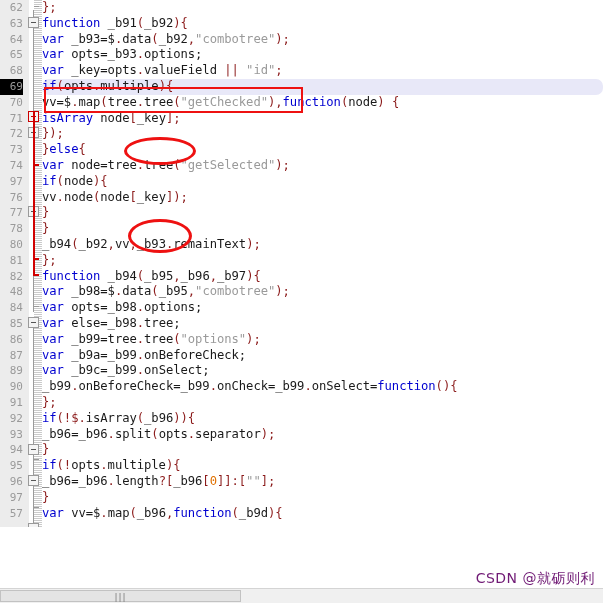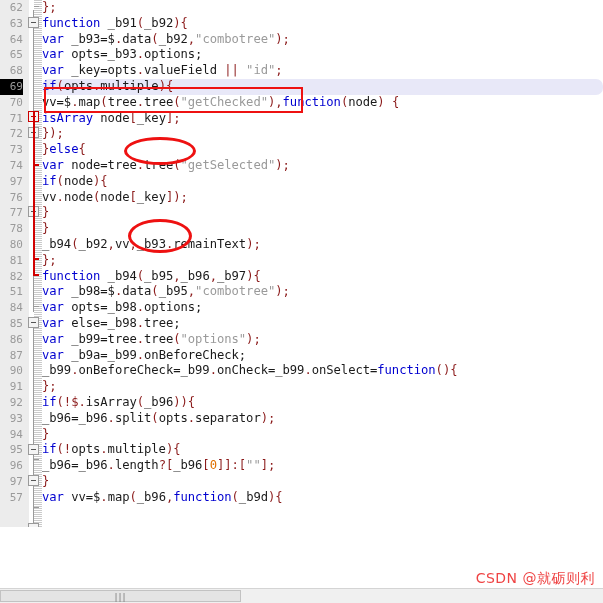--- a/index.html
+++ b/index.html
@@ -166,21 +166,21 @@
     font-family: "DejaVu Sans", sans-serif;
   }
 
   
   .watermark {
     position: absolute;
     right: 8px;
     bottom: 15px;
     font-family: "DejaVu Sans", "Liberation Sans", sans-serif;
     font-size: 14px;
-    color: #ef4444;
+    color: #701a75;
     letter-spacing: .5px;
     white-space: nowrap;
     pointer-events: none;
   }
 </style>
 </head>
 <body>
 
 <div id="app">
 
@@ -256,38 +256,42 @@
         </div>
         <div class="row">
           <span class="lnum">81</span>
           <span class="codecell"><span class="pun">};</span></span>
         </div>
         <div class="row">
           <span class="lnum">82</span>
           <span class="codecell"><span class="kw">function</span><span class="plain"> _b94</span><span class="pun">(</span><span class="plain">_b95</span><span class="pun">,</span><span class="plain">_b96</span><span class="pun">,</span><span class="plain">_b97</span><span class="pun">){</span></span>
         </div>
         <div class="row">
-          <span class="lnum">51</span>
+          <span class="lnum">48</span>
           <span class="codecell"><span class="plain"> </span><span class="kw">var</span><span class="plain"> _b98=$</span><span class="pun">.</span><span class="plain">data</span><span class="pun">(</span><span class="plain">_b95</span><span class="pun">,</span><span class="str">"combotree"</span><span class="pun">);</span></span>
         </div>
         <div class="row">
           <span class="lnum">84</span>
           <span class="codecell"><span class="plain"> </span><span class="kw">var</span><span class="plain"> opts=_b98</span><span class="pun">.</span><span class="plain">options;</span></span>
         </div>
         <div class="row">
           <span class="lnum">85</span>
           <span class="codecell"><span class="plain"> </span><span class="kw">var</span><span class="plain"> else=_b98</span><span class="pun">.</span><span class="plain">tree;</span></span>
         </div>
         <div class="row">
           <span class="lnum">86</span>
           <span class="codecell"><span class="plain"> </span><span class="kw">var</span><span class="plain"> _b99=tree</span><span class="pun">.</span><span class="plain">tree</span><span class="pun">(</span><span class="str">"options"</span><span class="pun">);</span></span>
         </div>
         <div class="row">
           <span class="lnum">87</span>
           <span class="codecell"><span class="plain"> </span><span class="kw">var</span><span class="plain"> _b9a=_b99</span><span class="pun">.</span><span class="plain">onBeforeCheck;</span></span>
+        </div>
+        <div class="row">
+          <span class="lnum">89</span>
+          <span class="codecell"><span class="plain"> </span><span class="kw">var</span><span class="plain"> _b9c=_b99</span><span class="pun">.</span><span class="plain">onSelect;</span></span>
         </div>
         <div class="row">
           <span class="lnum">90</span>
           <span class="codecell"><span class="plain">_b99</span><span class="pun">.</span><span class="plain">onBeforeCheck=_b99</span><span class="pun">.</span><span class="plain">onCheck=_b99</span><span class="pun">.</span><span class="plain">onSelect=</span><span class="kw">function</span><span class="pun">(){</span></span>
         </div>
         <div class="row">
           <span class="lnum">91</span>
           <span class="codecell"><span class="pun">};</span></span>
         </div>
         <div class="row">

